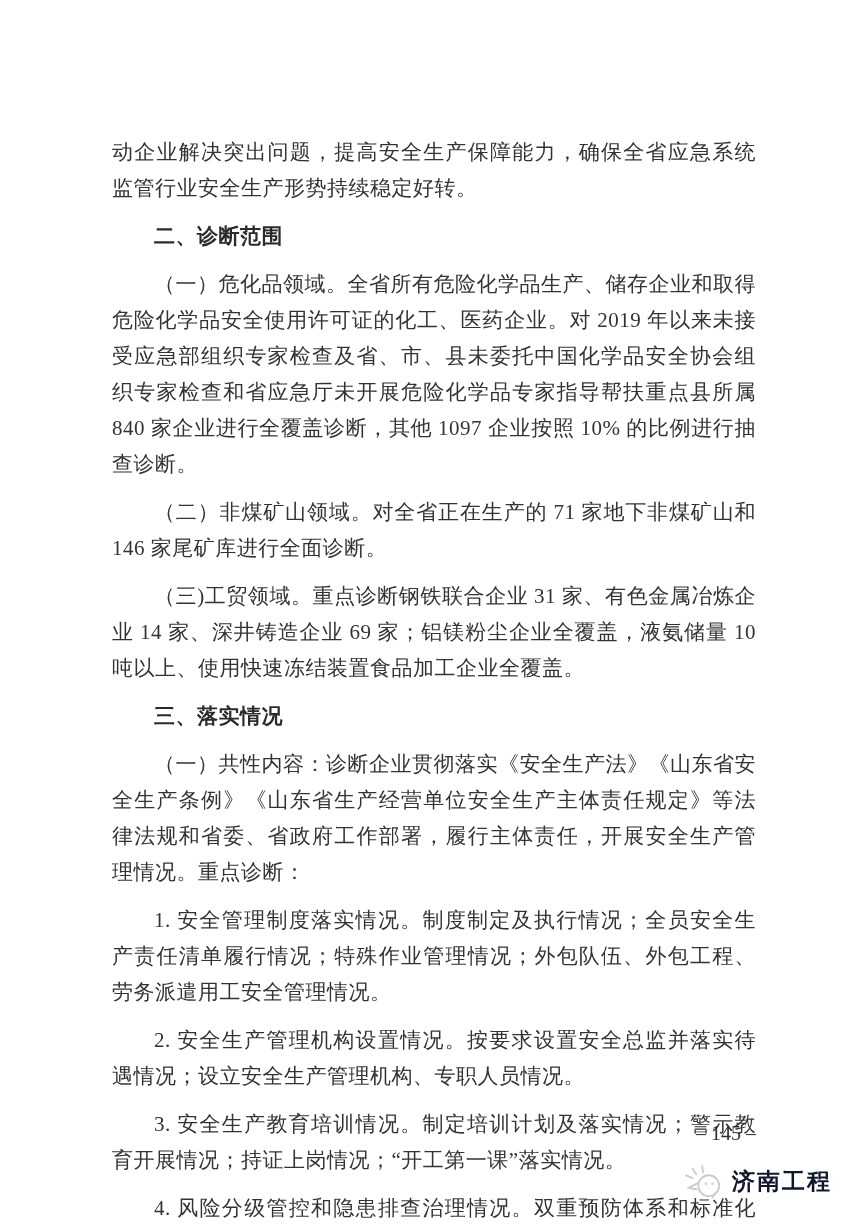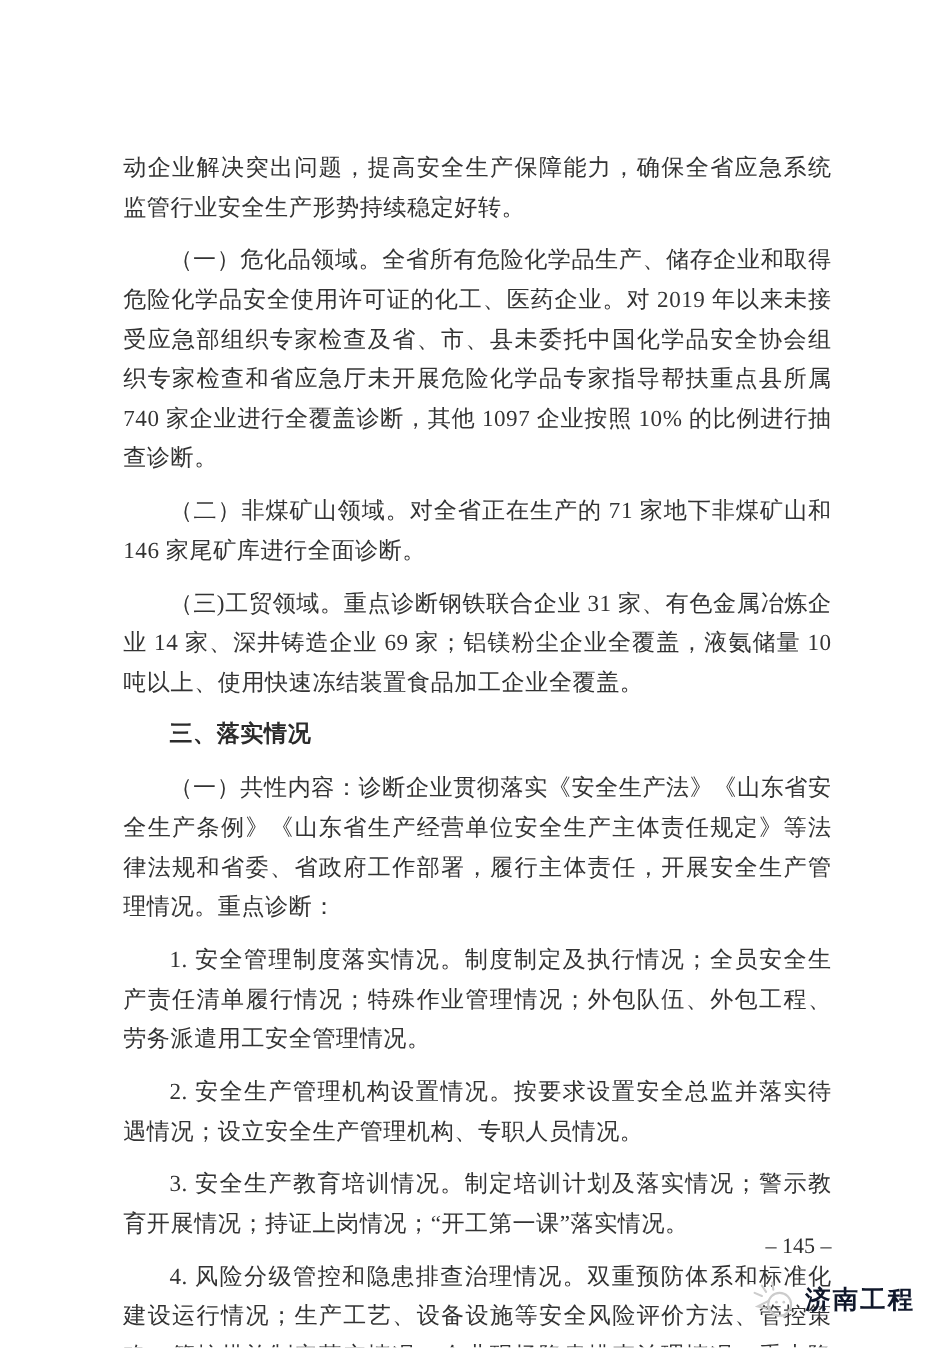--- a/index.html
+++ b/index.html
@@ -67,21 +67,22 @@
     align-items: center;
   }
 </style>
 </head>
 <body>
 
 <div class="page">
 
   <div class="text-block">
     <p class="body-text">动企业解决突出问题，提高安全生产保障能力，确保全省应急系统监管行业安全生产形势持续稳定好转。</p>
-    <p class="body-text p-indent">（一）危化品领域。全省所有危险化学品生产、储存企业和取得危险化学品安全使用许可证的化工、医药企业。对 2019 年以来未接受应急部组织专家检查及省、市、县未委托中国化学品安全协会组织专家检查和省应急厅未开展危险化学品专家指导帮扶重点县所属 740 家企业进行全覆盖诊断，其他 1097 企业按照 10% 的比例进行抽查诊断。</p>
+    <p class="heading p-indent">二、诊断范围</p>
+    <p class="body-text p-indent">（一）危化品领域。全省所有危险化学品生产、储存企业和取得危险化学品安全使用许可证的化工、医药企业。对 2019 年以来未接受应急部组织专家检查及省、市、县未委托中国化学品安全协会组织专家检查和省应急厅未开展危险化学品专家指导帮扶重点县所属 840 家企业进行全覆盖诊断，其他 1097 企业按照 10% 的比例进行抽查诊断。</p>
     <p class="body-text p-indent">（二）非煤矿山领域。对全省正在生产的 71 家地下非煤矿山和 146 家尾矿库进行全面诊断。</p>
     <p class="body-text p-indent">（三)工贸领域。重点诊断钢铁联合企业 31 家、有色金属冶炼企业 14 家、深井铸造企业 69 家；铝镁粉尘企业全覆盖，液氨储量 10 吨以上、使用快速冻结装置食品加工企业全覆盖。</p>
     <p class="heading p-indent">三、落实情况</p>
     <p class="body-text p-indent">（一）共性内容：诊断企业贯彻落实《安全生产法》《山东省安全生产条例》《山东省生产经营单位安全生产主体责任规定》等法律法规和省委、省政府工作部署，履行主体责任，开展安全生产管理情况。重点诊断：</p>
     <p class="body-text p-indent">1. 安全管理制度落实情况。制度制定及执行情况；全员安全生产责任清单履行情况；特殊作业管理情况；外包队伍、外包工程、劳务派遣用工安全管理情况。</p>
     <p class="body-text p-indent">2. 安全生产管理机构设置情况。按要求设置安全总监并落实待遇情况；设立安全生产管理机构、专职人员情况。</p>
     <p class="body-text p-indent">3. 安全生产教育培训情况。制定培训计划及落实情况；警示教育开展情况；持证上岗情况；“开工第一课”落实情况。</p>
     <p class="body-text p-indent">4. 风险分级管控和隐患排查治理情况。双重预防体系和标准化建设运行情况；生产工艺、设备设施等安全风险评价方法、管控策略、管控措施制定落实情况；企业现场隐患排查治理情况，重大隐患整改“五落实”情况；</p>
   </div>
 

